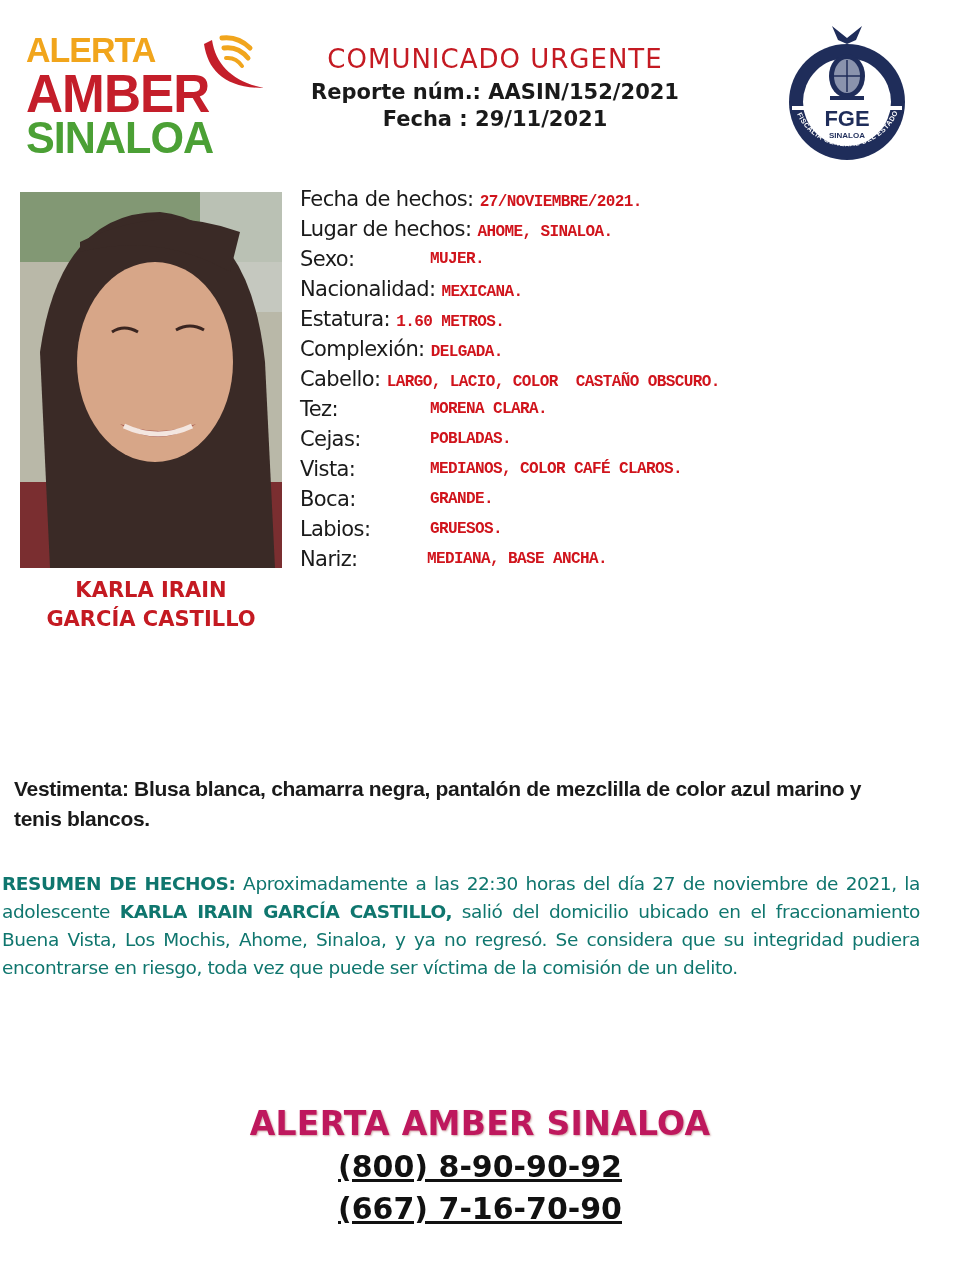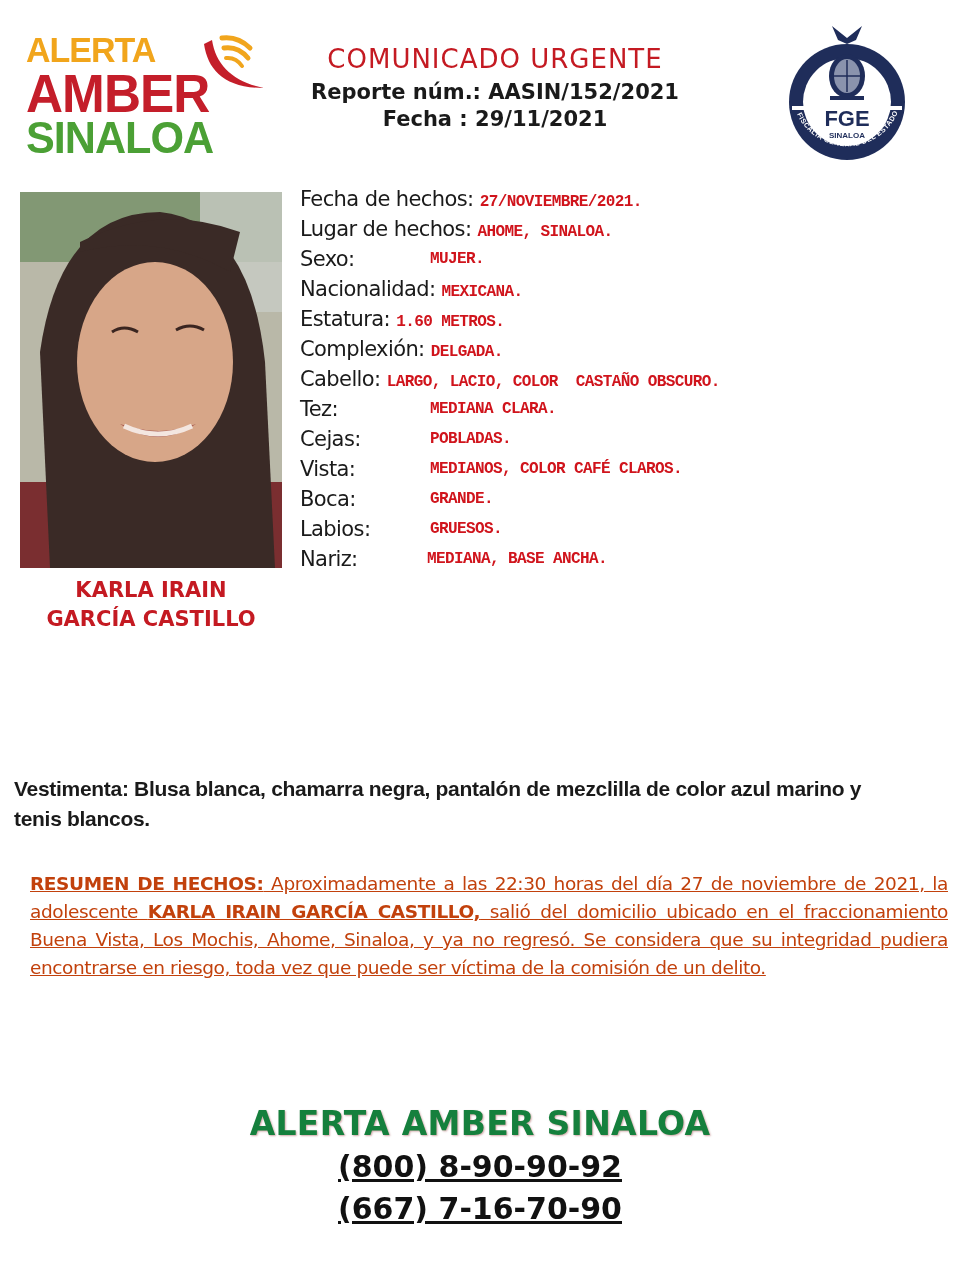--- a/index.html
+++ b/index.html
@@ -37,27 +37,27 @@
     .detail-row { position: relative; height: 30px; line-height: 30px; font-size: 22px; white-space: nowrap; }
     .detail-label { font-family: "DejaVu Sans", sans-serif; color: #1a1a1a; font-size: 21px; letter-spacing: -0.6px; }
     .detail-value { font-family: Liberation Mono, monospace; font-weight: bold; color: #d0141c; font-size: 16px; letter-spacing: -0.6px; }
     .detail-value.abs { position: absolute; top: 0; }
 
     
     .clothing { position: absolute; left: 14px; top: 774px; width: 900px; font-family: "Liberation Sans", sans-serif;
       font-weight: bold; font-size: 21px; line-height: 30px; color: #1a1a1a; letter-spacing: -0.3px; }
 
     
-    .summary { position: absolute; left: 30px; top: 870px; width: 918px; font-family: "DejaVu Sans", sans-serif;
-      font-size: 18.5px; line-height: 28px; color: #c2410c; text-align: justify; letter-spacing: -0.4px; text-decoration: underline; }
+    .summary { position: absolute; left: 2px; top: 870px; width: 918px; font-family: "DejaVu Sans", sans-serif;
+      font-size: 18.5px; line-height: 28px; color: #0f766e; text-align: justify; letter-spacing: -0.4px; }
     .summary b { font-weight: bold; }
 
     
     .footer { position: absolute; left: 0; top: 1104px; width: 960px; text-align: center; }
-    .footer-title { font-family: "DejaVu Sans", sans-serif; font-weight: bold; font-size: 33px; color: #15803d;
+    .footer-title { font-family: "DejaVu Sans", sans-serif; font-weight: bold; font-size: 33px; color: #be185d;
       text-shadow: 1px 1px 2px rgba(120,0,0,0.35); letter-spacing: 0.3px; }
     .footer-phone { font-family: "DejaVu Sans", sans-serif; font-weight: bold; font-size: 30px; color: #111111; margin-top: 6px; line-height: 36px; text-decoration: underline; }
   </style>
 </head>
 <body>
 
 <div class="amber-logo">
   <div class="l1">ALERTA</div>
   <div class="l2">AMBER</div>
   <div class="l3">SINALOA</div>
@@ -139,21 +139,21 @@
   <div class="detail-row">
     <span class="detail-label">Complexión:</span>
     <span class="detail-value">DELGADA.</span>
   </div>
   <div class="detail-row">
     <span class="detail-label">Cabello:</span>
     <span class="detail-value" style="white-space:pre">LARGO, LACIO, COLOR  CASTAÑO OBSCURO.</span>
   </div>
   <div class="detail-row">
     <span class="detail-label">Tez:</span>
-    <span class="detail-value abs" style="left:130px">MEDIANA CLARA.</span>
+    <span class="detail-value abs" style="left:130px">MORENA CLARA.</span>
   </div>
   <div class="detail-row">
     <span class="detail-label">Cejas:</span>
     <span class="detail-value abs" style="left:130px">POBLADAS.</span>
   </div>
   <div class="detail-row">
     <span class="detail-label">Vista:</span>
     <span class="detail-value abs" style="left:130px">MEDIANOS, COLOR CAFÉ CLAROS.</span>
   </div>
   <div class="detail-row">

